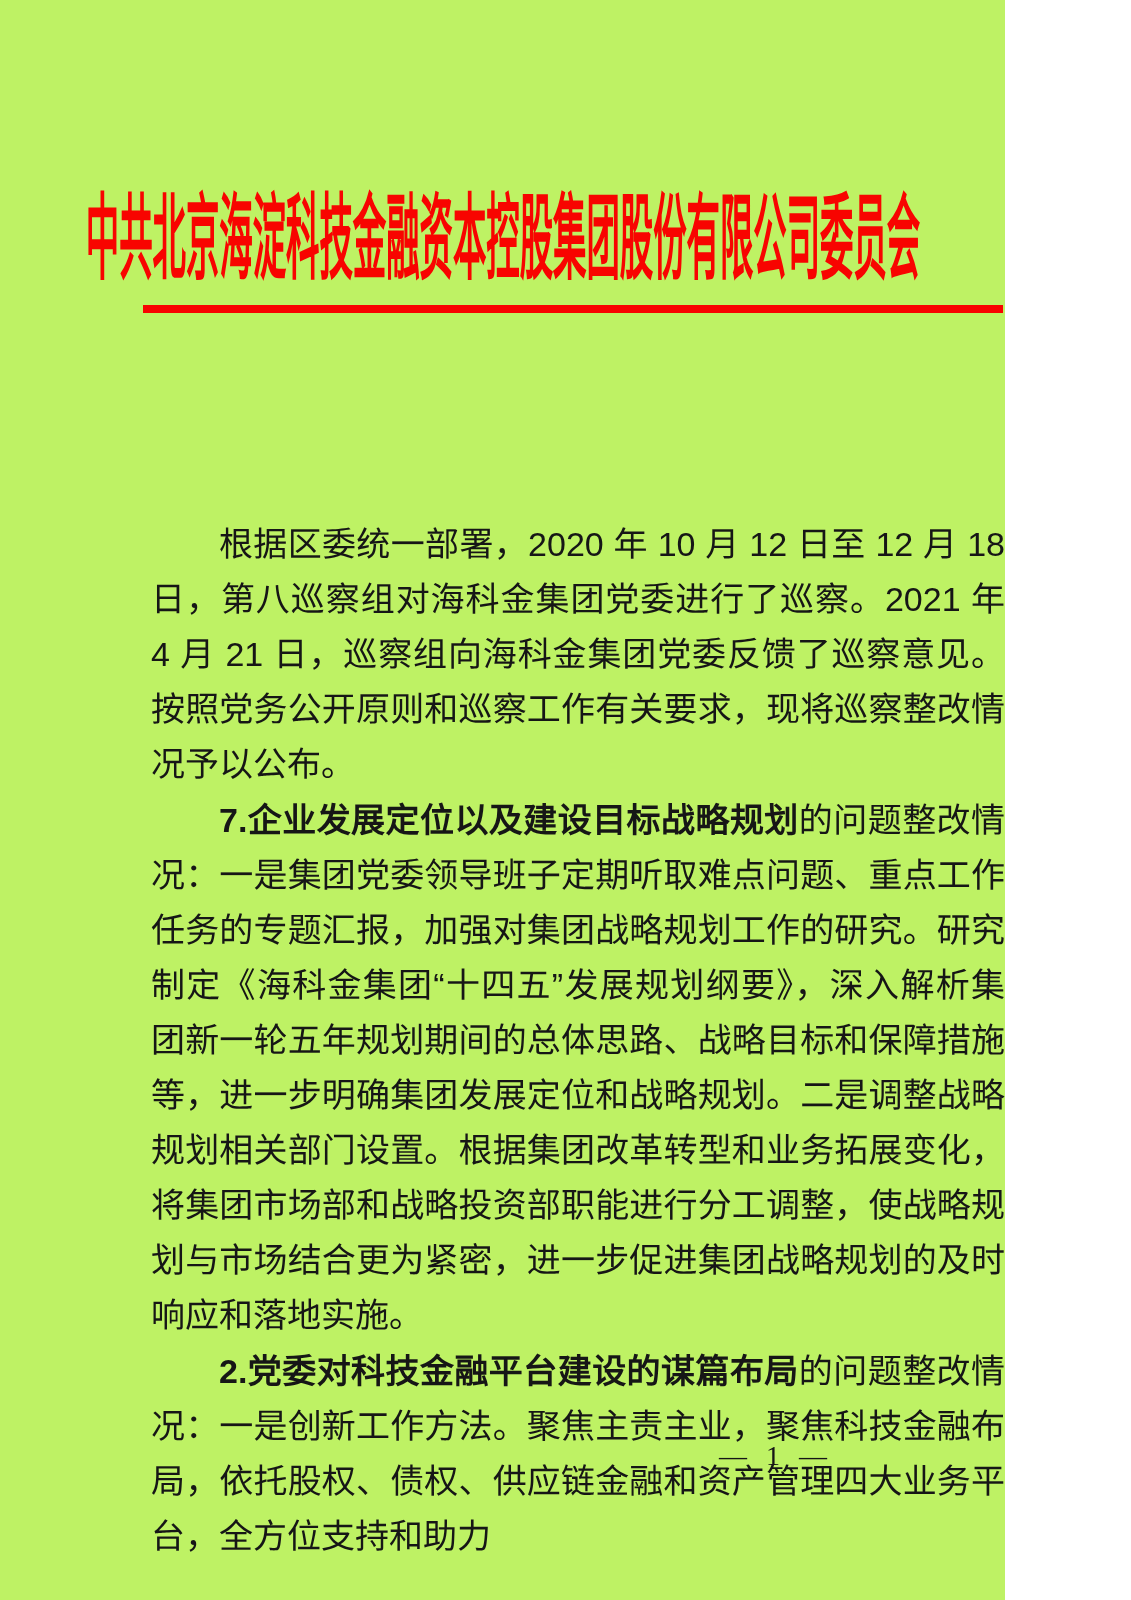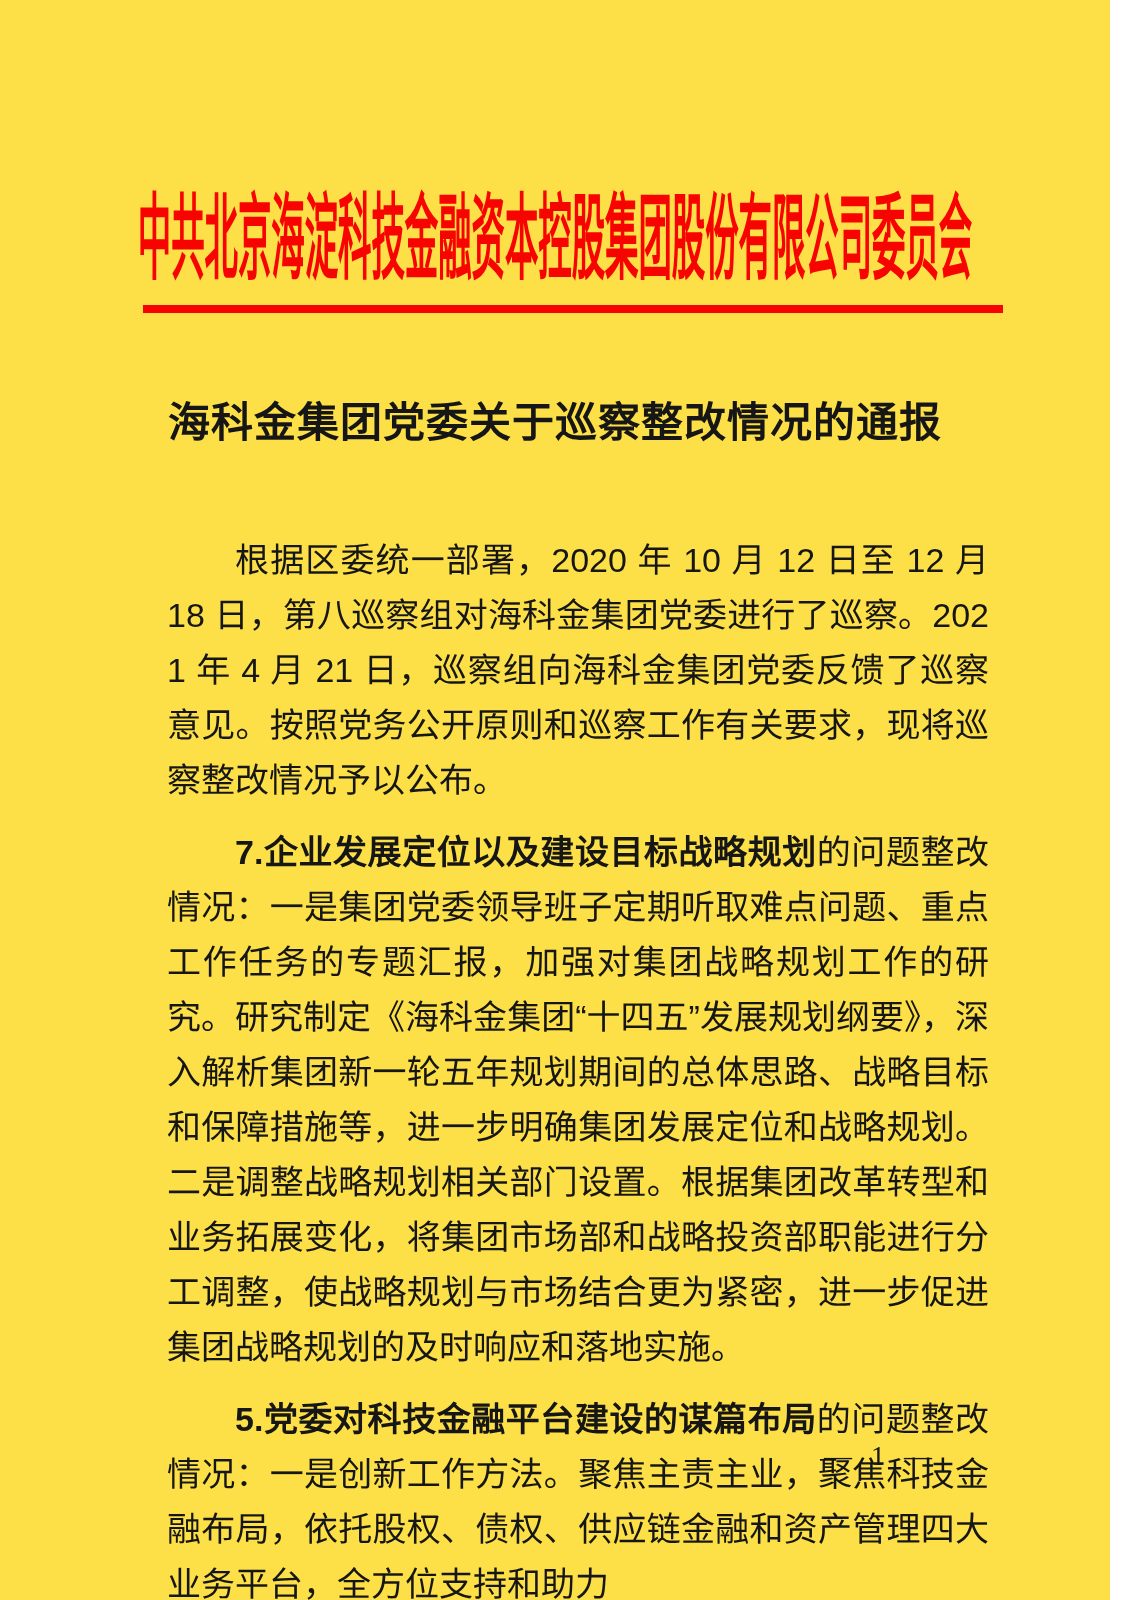--- a/index.html
+++ b/index.html
@@ -10,23 +10,23 @@
   html, body { margin: 0; padding: 0; }
   body {
     width: 1131px;
     height: 1600px;
     background: #ffffff;
     font-family: "Liberation Sans", "DejaVu Sans", sans-serif;
     color: var(--text-black);
   }
   .page {
     position: relative;
-    width: 1110px;
+    width: 1005px;
     height: 1600px;
-    background: #fde047;
+    background: #bef264;
     overflow: hidden;
   }
   
   .org-name {
     position: absolute;
     top: 192px;
     left: 50%;
     white-space: nowrap;
     font-family: "Liberation Serif", "DejaVu Serif", serif;
     font-weight: bold;
@@ -61,21 +61,21 @@
     position: absolute;
     top: 516px;
     left: 150px;
     width: 856px;
     font-size: 34px;
     line-height: 55px;
     text-align: justify;
     color: var(--text-black);
   }
   .doc-body p {
-    margin: 17px;
+    margin: 1px;
     text-indent: 2em;
     word-break: break-all;
   }
   .doc-body .lead {
     font-weight: bold;
   }
   .page-number {
     position: absolute;
     top: 1440px;
     right: 172px;
@@ -87,29 +87,28 @@
 </style>
 </head>
 <body>
 
 <div class="page">
 
   <div class="org-name">中共北京海淀科技金融资本控股集团股份有限公司委员会</div>
 
   <div class="red-rule"></div>
 
-  <h1 class="doc-title">海科金集团党委关于巡察整改情况的通报</h1>
 
   <div class="doc-body">
     <p>
       <span>根据区委统一部署，2020 年 10 月 12 日至 12 月 18 日，第八巡察组对海科金集团党委进行了巡察。2021 年 4 月 21 日，巡察组向海科金集团党委反馈了巡察意见。按照党务公开原则和巡察工作有关要求，现将巡察整改情况予以公布。</span>
     </p>
     <p>
       <span class="lead">7.企业发展定位以及建设目标战略规划</span><span>的问题整改情况：一是集团党委领导班子定期听取难点问题、重点工作任务的专题汇报，加强对集团战略规划工作的研究。研究制定《海科金集团“十四五”发展规划纲要》，深入解析集团新一轮五年规划期间的总体思路、战略目标和保障措施等，进一步明确集团发展定位和战略规划。二是调整战略规划相关部门设置。根据集团改革转型和业务拓展变化，将集团市场部和战略投资部职能进行分工调整，使战略规划与市场结合更为紧密，进一步促进集团战略规划的及时响应和落地实施。</span>
     </p>
     <p>
-      <span class="lead">5.党委对科技金融平台建设的谋篇布局</span><span>的问题整改情况：一是创新工作方法。聚焦主责主业，聚焦科技金融布局，依托股权、债权、供应链金融和资产管理四大业务平台，全方位支持和助力</span>
+      <span class="lead">2.党委对科技金融平台建设的谋篇布局</span><span>的问题整改情况：一是创新工作方法。聚焦主责主业，聚焦科技金融布局，依托股权、债权、供应链金融和资产管理四大业务平台，全方位支持和助力</span>
     </p>
   </div>
 
   <div class="page-number">— 1 —</div>
 
 </div>
 
 </body></html>

